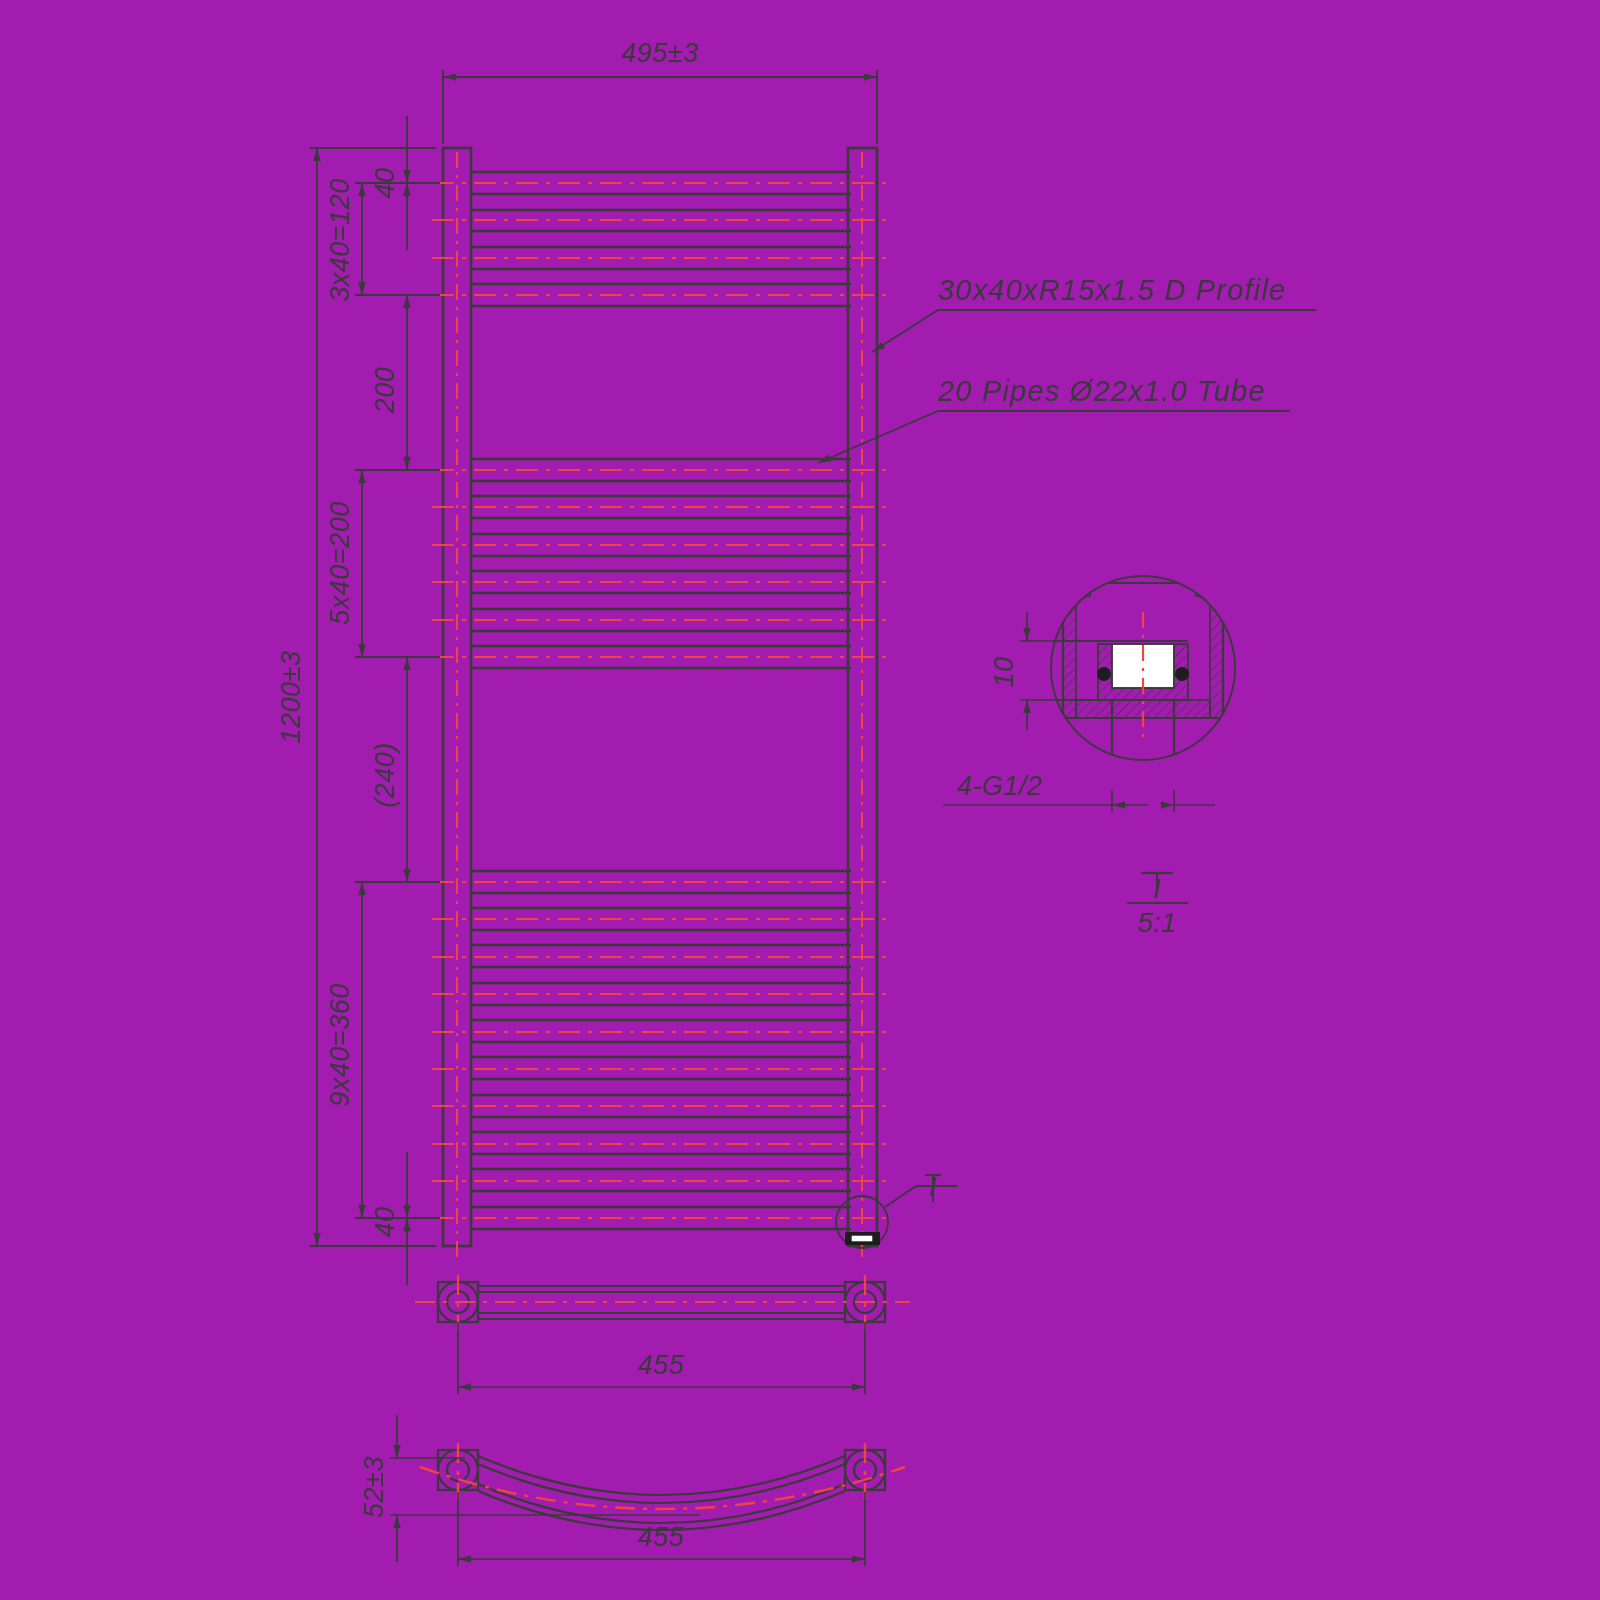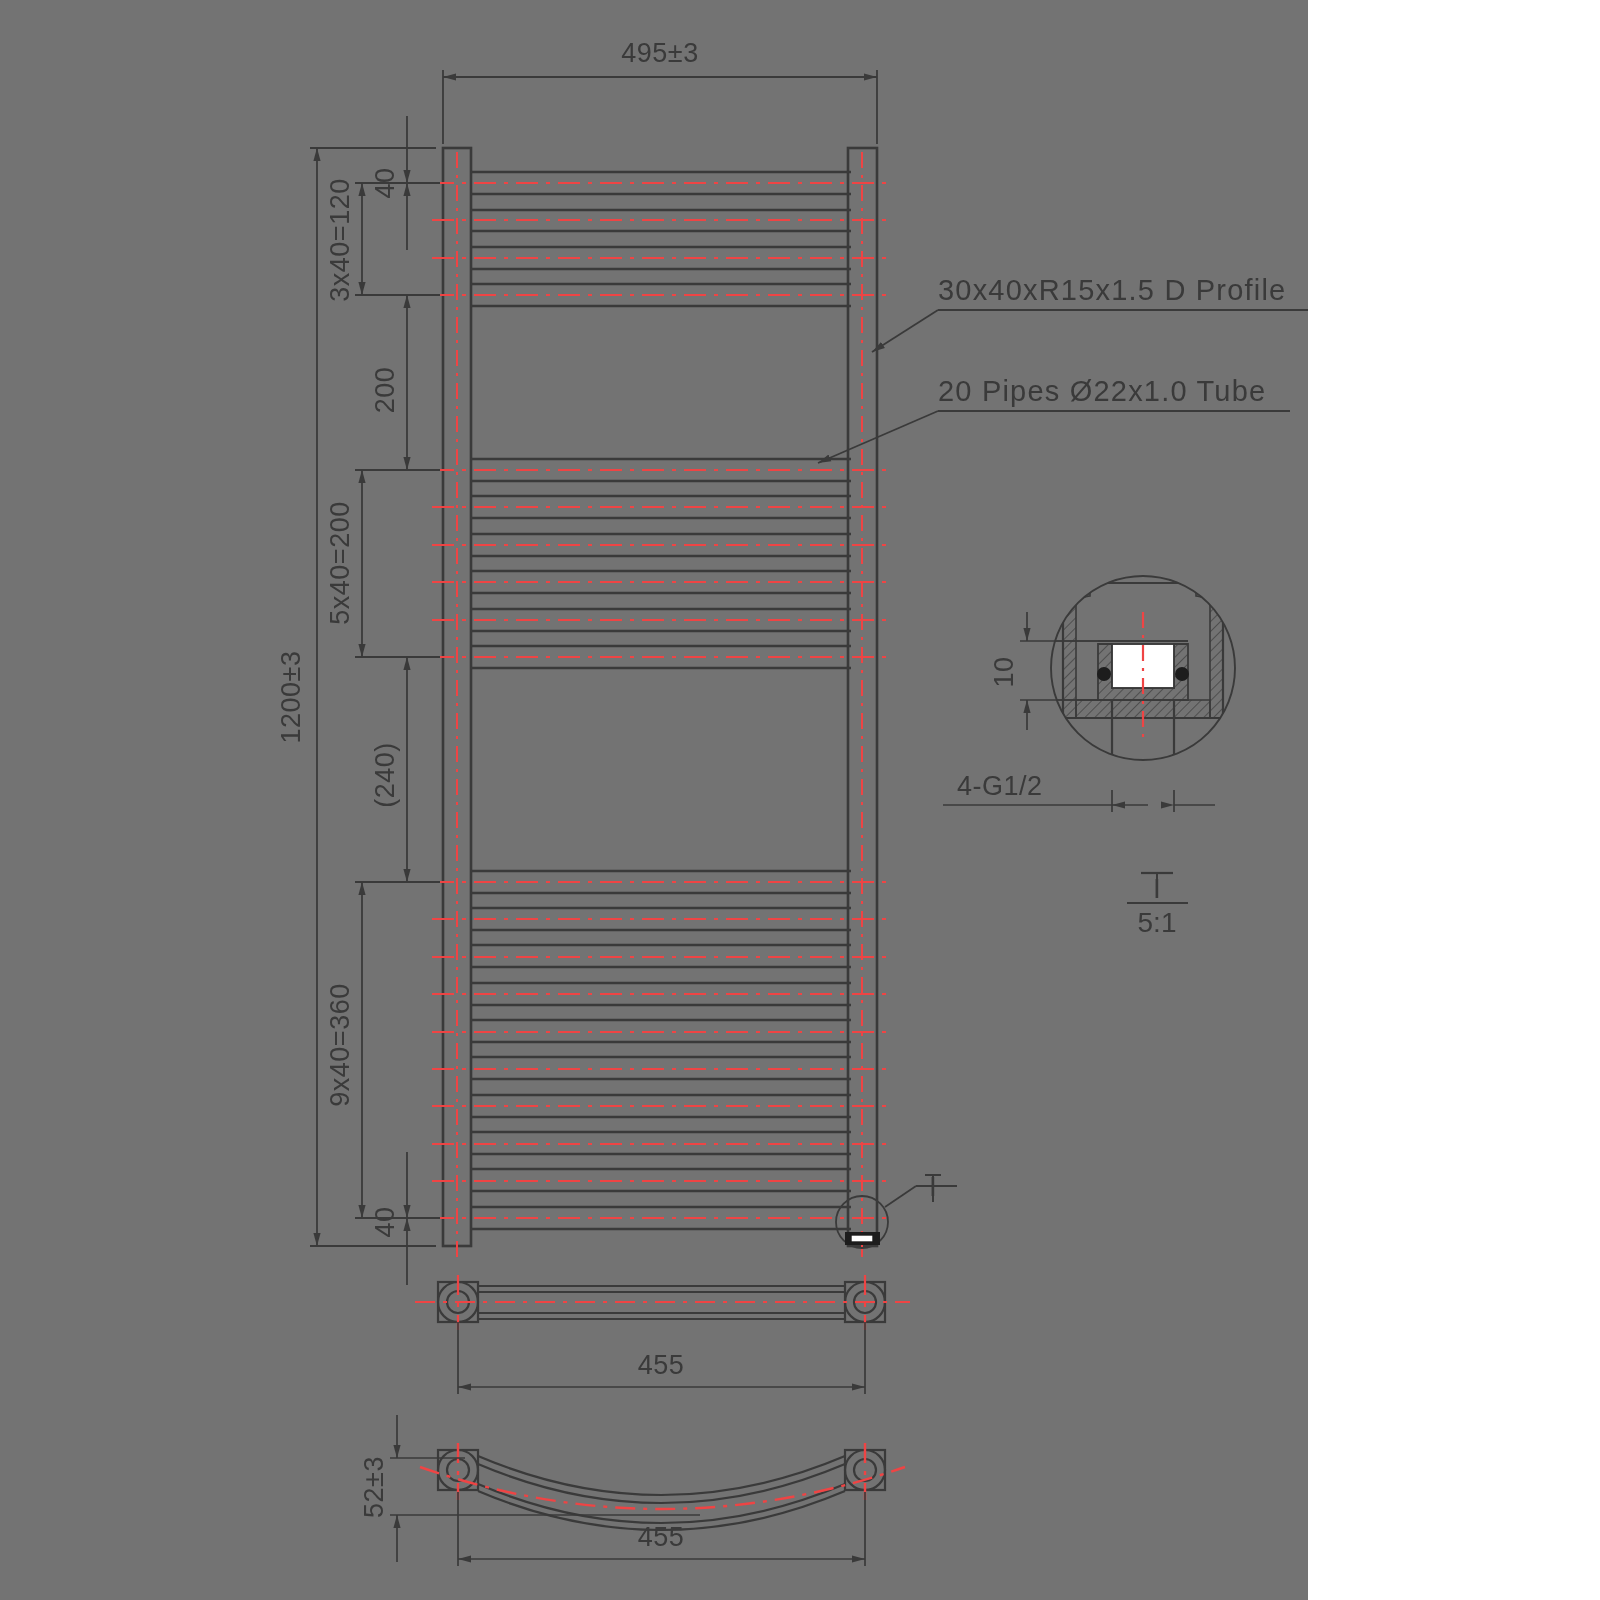--- a/index.html
+++ b/index.html
@@ -6,24 +6,25 @@
   html, body {
     margin: 0;
     padding: 0;
     background: #ffffff;
   }
   body {
     font-family: "Liberation Sans", sans-serif;
   }
   #sheet {
     position: relative;
-    width: 1308px;
+    width: 1600px;
     height: 1600px;
-    background: #737373;
+    background: #a21caf;
     overflow: hidden;
+    font-style: italic;
   }
   #sheet svg {
     position: absolute;
     top: 0;
     left: 0;
   }
   text {
     font-family: "Liberation Sans", sans-serif;
     fill: #3a3a3a;
   }

